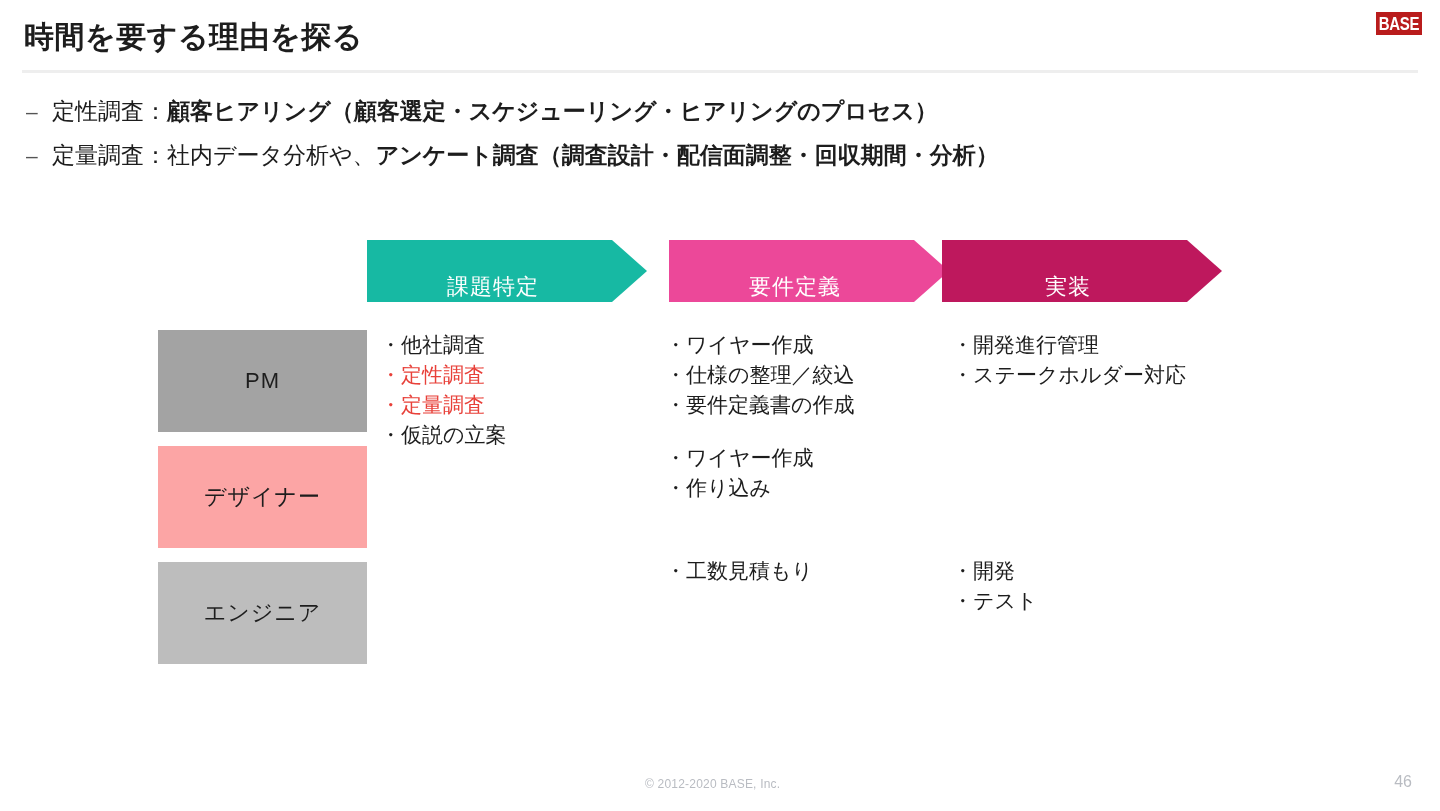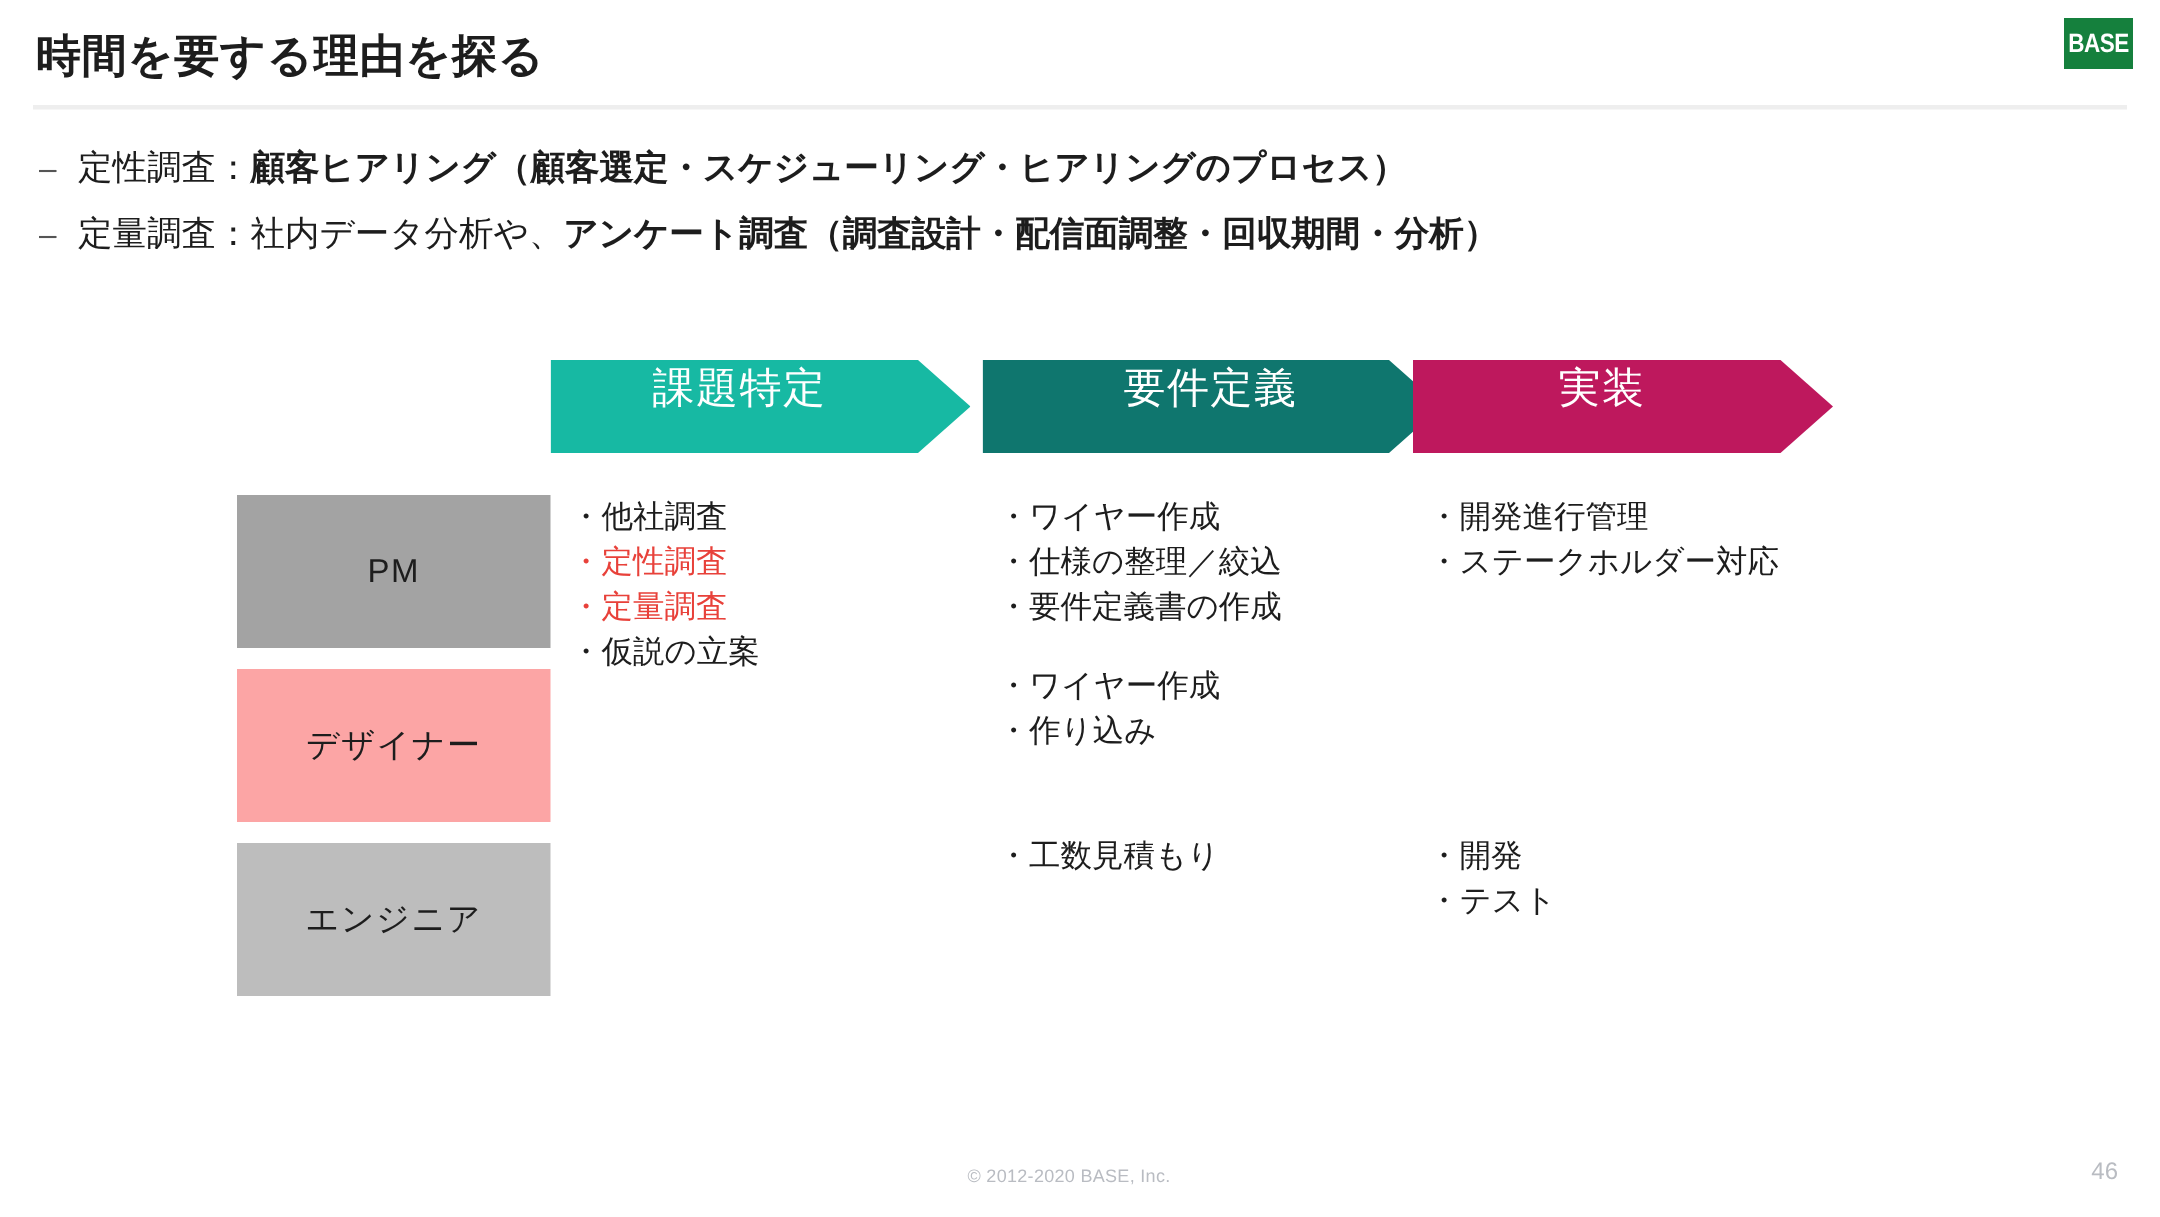--- a/index.html
+++ b/index.html
@@ -37,22 +37,22 @@
     top: 70px;
     width: 1396px;
     height: 3px;
     background: #eeeeee;
   }
   #brand-logo {
     position: absolute;
     right: 18px;
     top: 12px;
     width: 46px;
-    height: 34px;
-    background: #15803d;
+    height: 23px;
+    background: #b91c1c;
     display: flex;
     align-items: center;
     justify-content: center;
   }
   #brand-logo .brand-text {
     color: #ffffff;
     font-size: 15px;
     font-weight: bold;
     letter-spacing: -0.3px;
     transform: scaleY(1.18);
@@ -82,24 +82,24 @@
   }
   .lead-normal { font-weight: normal; }
   .lead-strong { font-weight: bold; }
 
   
   .chevron {
     position: absolute;
     top: 240px;
     height: 62px;
     display: flex;
-    align-items: flex-start;
+    align-items: flex-end;
     justify-content: center;
     color: #ffffff;
-    font-size: 28px;
+    font-size: 22px;
     letter-spacing: 1px;
     clip-path: polygon(0 0, calc(100% - 35px) 0, 100% 50%, calc(100% - 35px) 100%, 0 100%);
   }
   .chev-label { transform: translateX(-14px); }
 
   
   .role-box {
     position: absolute;
     left: 158px;
     width: 209px;
@@ -161,21 +161,21 @@
       <span class="lead-dash">‒</span>
       <span class="lead-normal">定量調査：社内データ分析や、</span>
       <span class="lead-strong">アンケート調査（調査設計・配信面調整・回収期間・分析）</span>
     </div>
   </div>
 
   <div id="phase-layer">
       <div class="chevron" style="left: 367px; width: 280px; background: rgb(23, 185, 163);">
         <span class="chev-label">課題特定</span>
       </div>
-      <div class="chevron" style="left: 655px; width: 280px; background: #0f766e; padding-left: 26px;">
+      <div class="chevron" style="left: 669px; width: 280px; background: #ec4899;">
         <span class="chev-label">要件定義</span>
       </div>
       <div class="chevron" style="left: 942px; width: 280px; background: #be185d;">
         <span class="chev-label">実装</span>
       </div>
     </div>
   <div id="role-layer">
       <div class="role-box" style="top: 330px; height: 102px; background: #a3a3a3;">
         <span>PM</span>
       </div>

